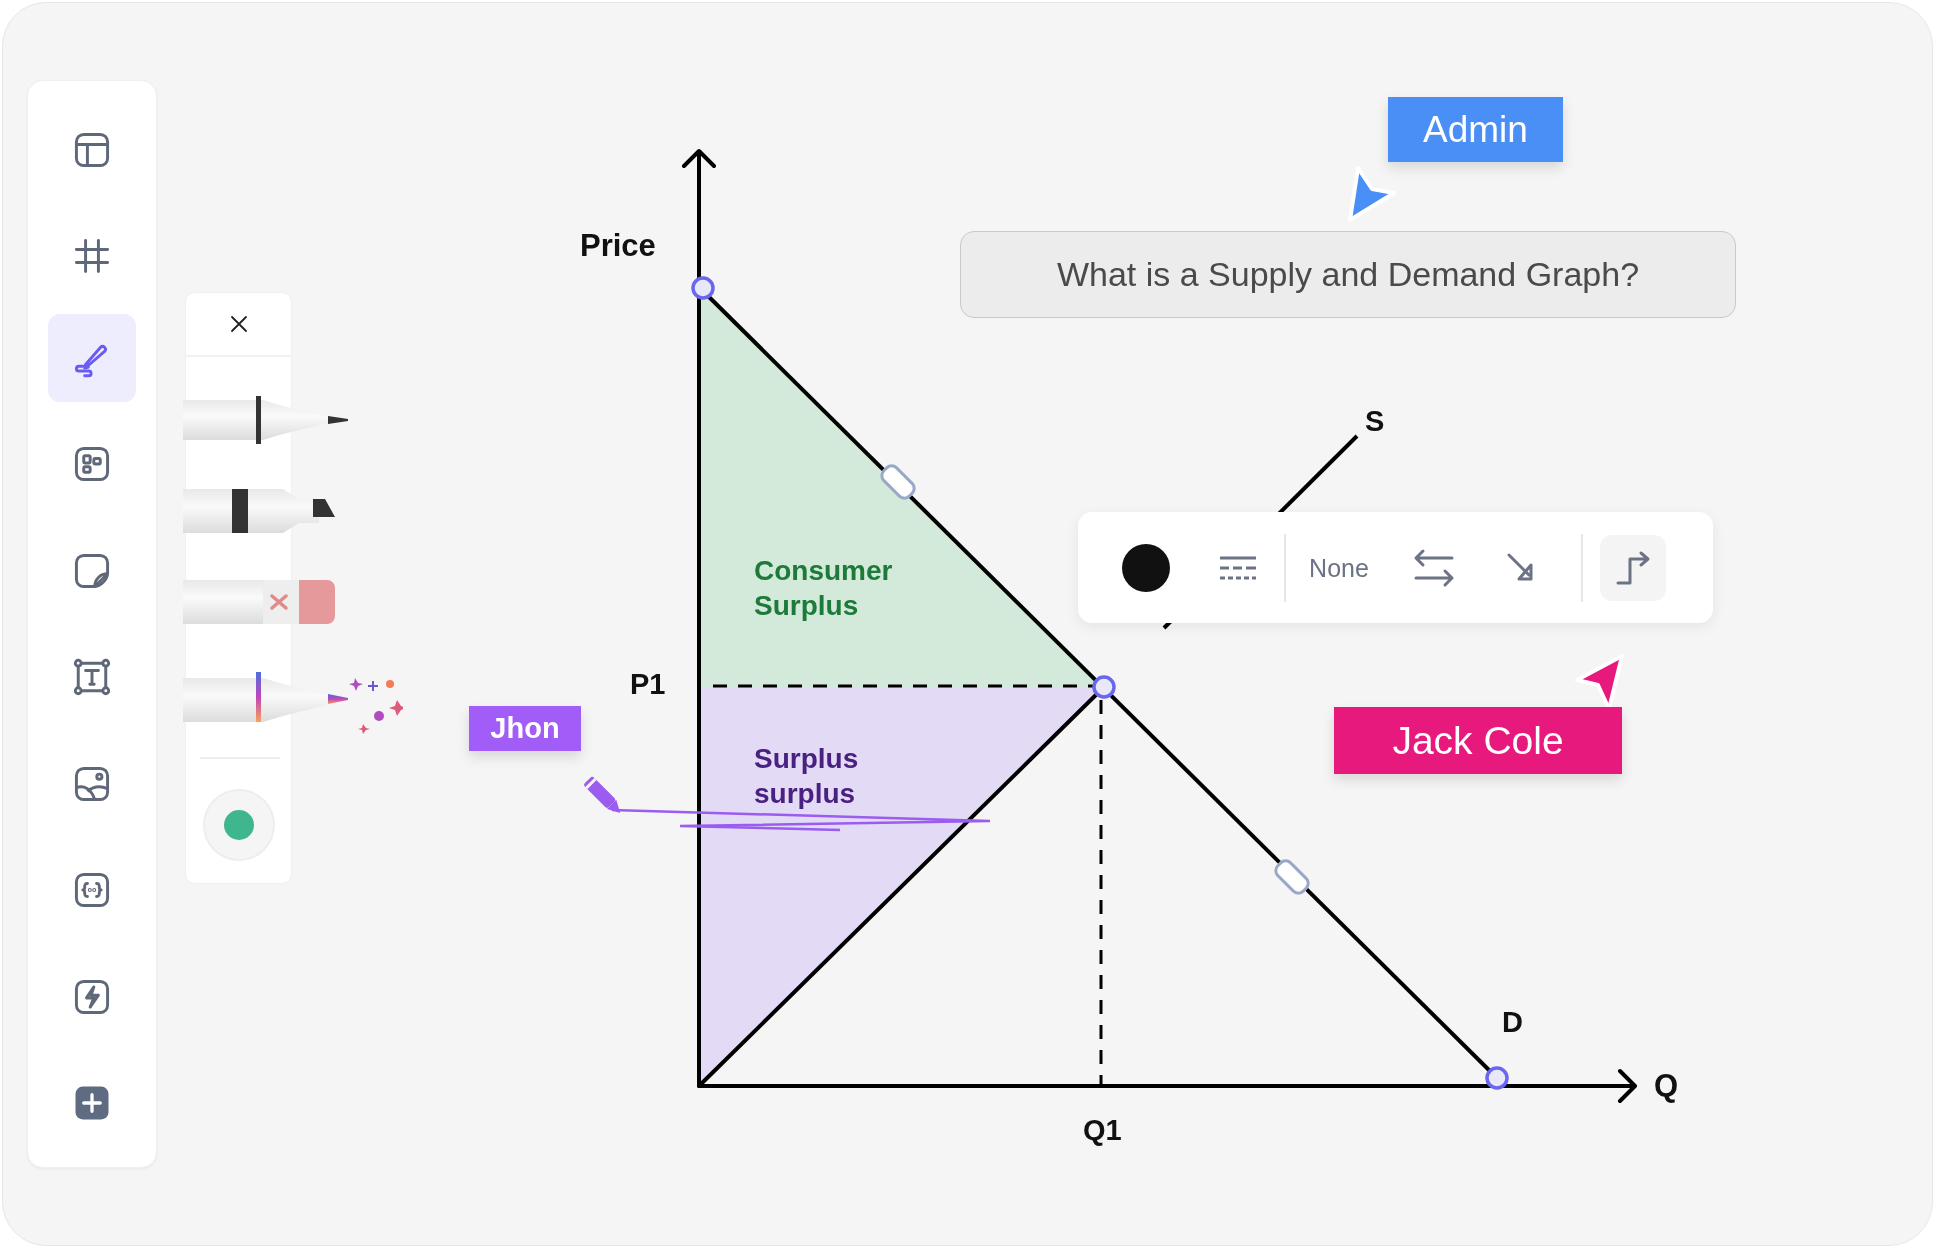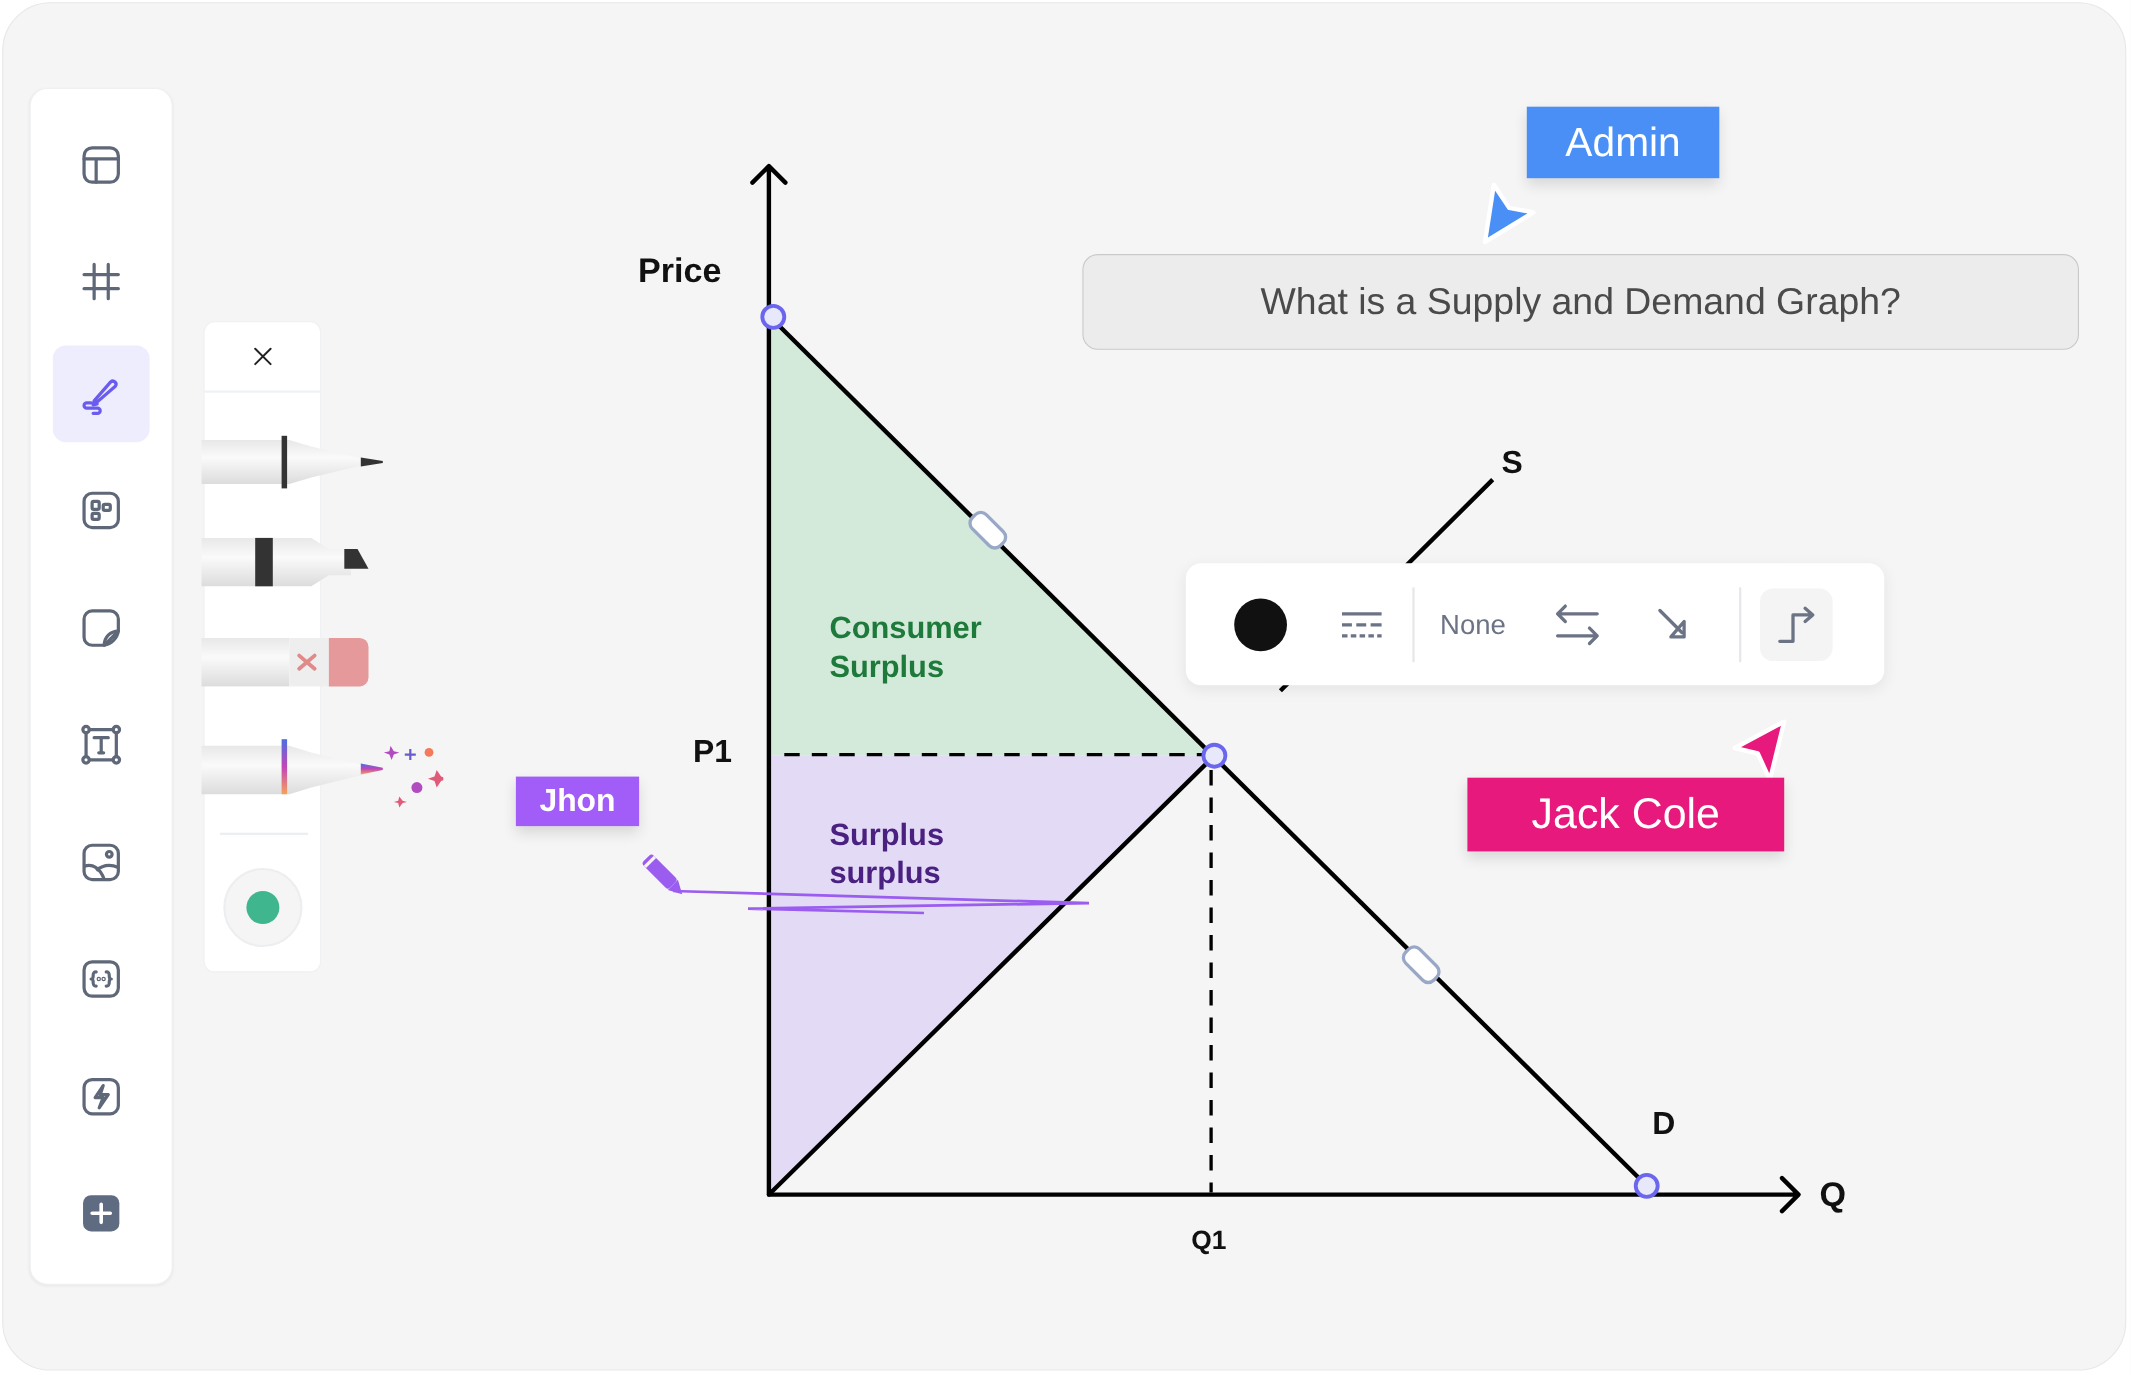--- a/index.html
+++ b/index.html
@@ -10,21 +10,21 @@
   .sb-item.active { background:#eeedfd; }
   .sb-item svg { width:44px; height:44px; }
   .penpanel { position:absolute; left:185px; top:292px; width:107px; height:592px; background:#ffffff; border-radius:10px; border:1px solid #eef0f2; box-sizing:border-box; }
   .pp-close { position:absolute; left:0; top:0; width:105px; height:62px; border-bottom:2px solid #f0f1f3; display:flex; align-items:center; justify-content:center; }
   .pen { position:absolute; left:183px; height:48px; }
   .pp-divider { position:absolute; left:14px; top:464px; width:80px; height:2px; background:#eceef0; }
   .color-well { position:absolute; left:17px; top:496px; width:72px; height:72px; border-radius:50%; background:#f5f5f6; border:2px solid #eceef0; box-sizing:border-box; display:flex; align-items:center; justify-content:center; }
   .color-dot { width:30px; height:30px; border-radius:50%; }
   .chart { position:absolute; left:0; top:0; width:1937px; height:1250px; }
   .lbl { position:absolute; font-family:"Liberation Sans", sans-serif; font-weight:700; color:#111; }
-  .question { position:absolute; left:960px; top:231px; width:906px; height:87px; background:#ececec; border:1.5px solid #c9c9c9; border-radius:14px; box-sizing:border-box; display:flex; align-items:center; justify-content:center; font-family:"Liberation Sans", sans-serif; font-size:34px; color:#4a4a4a;margin-left:24px; }
+  .question { position:absolute; left:960px; top:231px; width:776px; height:87px; background:#ececec; border:1.5px solid #c9c9c9; border-radius:14px; box-sizing:border-box; display:flex; align-items:center; justify-content:center; font-family:"Liberation Sans", sans-serif; font-size:34px; color:#4a4a4a; }
   .tag { position:absolute; color:#ffffff; font-family:"Liberation Sans", sans-serif; display:flex; align-items:center; justify-content:center; box-shadow:0 6px 12px rgba(0,0,0,0.12); }
   .toolbar { position:absolute; left:1078px; top:512px; width:615px; height:111px; background:#ffffff; border-radius:14px; box-shadow:0 4px 14px rgba(0,0,0,0.07);padding-left:20px; }
   .tb-btn { position:absolute; top:23px; height:66px; display:flex; align-items:center; justify-content:center; border-radius:12px; }
   .tb-sep { position:absolute; top:22px; width:2px; height:68px; background:#e6e7ea; }
   .surplus-lbl { position:absolute; font-family:Liberation Sans, sans-serif; font-weight:700; font-size:28px; line-height:35px; }
 </style>
 </head>
 <body>
 
 <div class="frame"></div>
@@ -182,21 +182,21 @@
   </g>
 
   <path d="M1358 168l-8 52 44-27-22-4z" fill="#4a8ff5" stroke="#ffffff" stroke-width="4" stroke-linejoin="round"></path>
 
   <path d="M1622 656l-45 24 21 5 11 24z" fill="#e8197c" stroke="#ffffff" stroke-width="4" stroke-linejoin="round"></path>
 </svg>
 
 <div class="lbl" style="left:580px;top:228px;font-size:31px">Price</div>
 <div class="lbl" style="left:1654px;top:1068px;font-size:31px">Q</div>
 <div class="lbl" style="left:630px;top:668px;font-size:29px">P1</div>
-<div class="lbl" style="left:1083px;top:1114px;font-size:24px">Q1</div>
+<div class="lbl" style="left:1083px;top:1114px;font-size:29px">Q1</div>
 <div class="lbl" style="left:1365px;top:405px;font-size:29px">S</div>
 <div class="lbl" style="left:1502px;top:1006px;font-size:29px">D</div>
 
 <div class="surplus-lbl" style="left:754px;top:553px;color:#1d7a3a">
   <div>Consumer</div>
   <div>Surplus</div>
 </div>
 <div class="surplus-lbl" style="left:754px;top:741px;color:#4a2181">
   <div>Surplus</div>
   <div>surplus</div>

